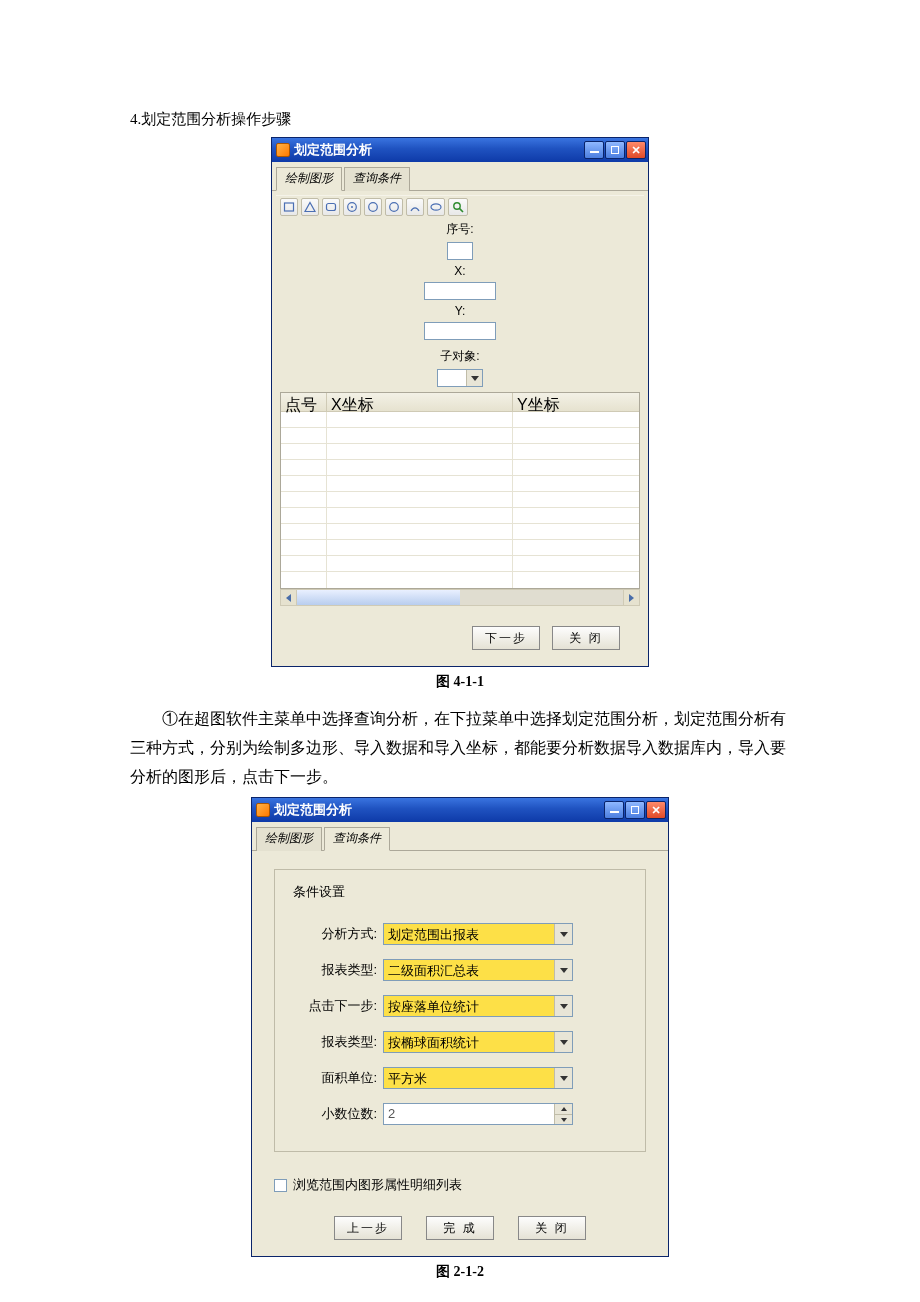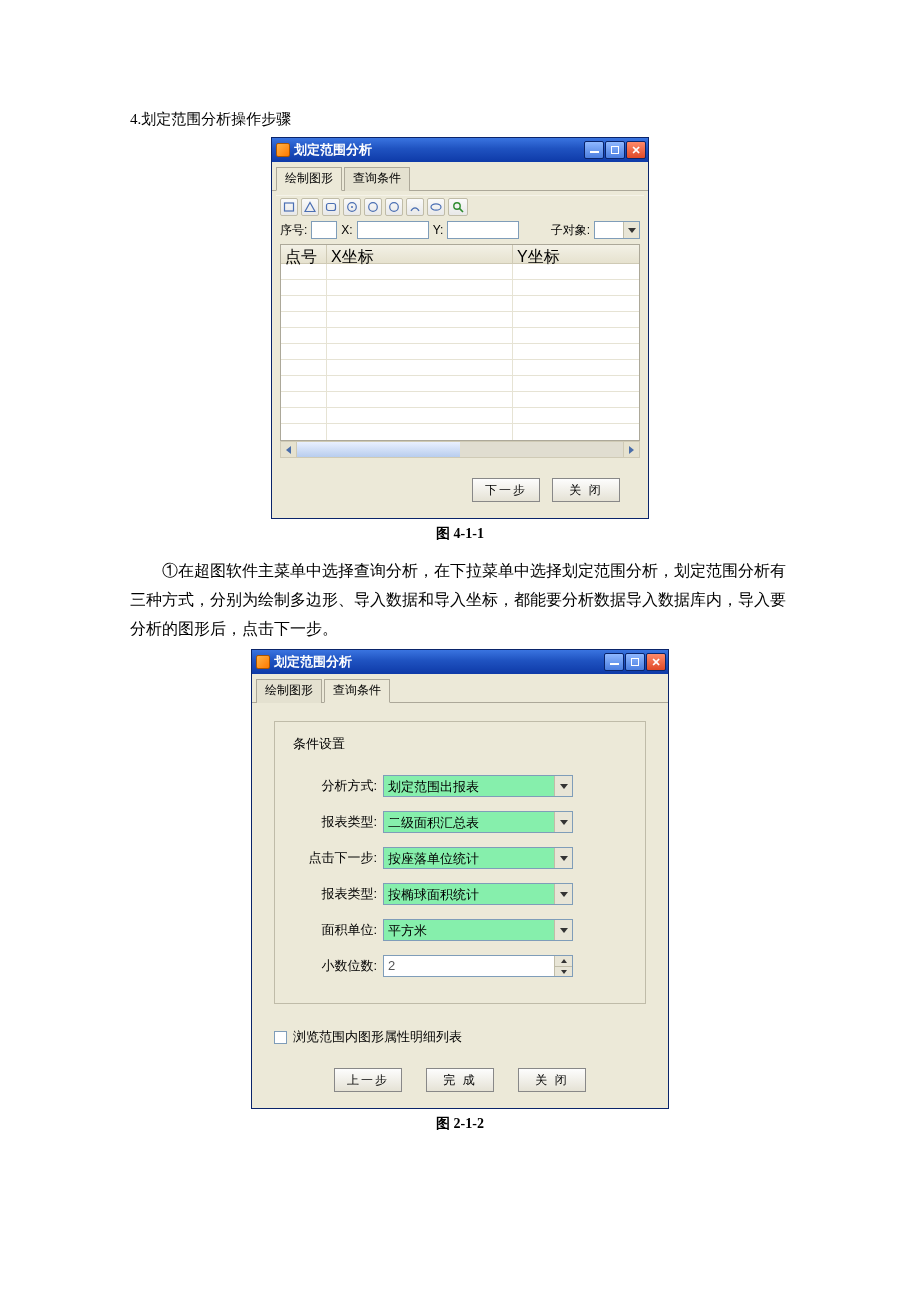--- a/index.html
+++ b/index.html
@@ -69,20 +69,21 @@
     color: #fff;
   }
   .sysbtn .sq { width:8px; height:8px; border:1px solid #fff; }
   .sysbtn .bar { width:9px; height:0; border-bottom:2px solid #fff; margin-top:4px;}
   
   .tabs {
     display: flex;
     padding: 4px 4px 0 4px;
     gap: 0;
     border-bottom: 1px solid #aca899;
+    font-style: italic;
   }
   .tab {
     padding: 2px 8px 3px;
     border: 1px solid #aca899;
     border-bottom: none;
     background: #ece9d8;
     position: relative;
     top: 1px;
     margin-right: 2px;
     font-size: 12px;
@@ -115,20 +116,21 @@
     display: flex; align-items:center; justify-content:center;
   }
   .svgicon { width:12px; height:12px; }
   .tool.zoom { width:20px; }
   .row {
     display: flex;
     align-items: center;
     padding: 3px 4px;
     gap: 4px;
     font-size: 12px;
+    flex-direction: column;
   }
   .txtfield {
     border: 1px solid #7f9db9;
     background: #fff;
     height: 18px;
   }
   .combo { display:inline-flex; border:1px solid #7f9db9; background:#fff; height:18px; }
   .combo .cval { min-width: 28px; height: 16px; }
   .combo .cbtn {
     width: 16px; background:#e8e5d6; border-left:1px solid #c0bca8;
@@ -198,21 +200,21 @@
     background: #ece9d8;
     display: inline-block;
     padding: 0 4px;
     font-size: 13px;
   }
   .formrow {
     display:flex; align-items:center; margin: 14px 0;
   }
   .flabel { width: 88px; text-align:right; margin-right:6px; font-size:13px; }
   .select {
-    display:inline-flex; border:1px solid #7f9db9; background:#86efac; height:22px; width: 190px;
+    display:inline-flex; border:1px solid #7f9db9; background:#fde047; height:22px; width: 190px;
   }
   .select .sval { flex:1; padding:2px 4px; font-size:13px; }
   .select .sbtn {
     width:18px; background:#e8e5d6; border-left:1px solid #c0bca8;
     display:flex; align-items:center; justify-content:center;
   }
   .spinner { display:inline-flex; border:1px solid #7f9db9; background:#fff; height:22px; width:190px; }
   .spinner .spval { flex:1; padding:2px 4px; font-size:13px; color:#555;}
   .spinner .spbtns { width:18px; display:flex; flex-direction:column; border-left:1px solid #c0bca8;}
   .spinner .sp { flex:1; display:flex; align-items:center; justify-content:center; background:#e8e5d6;}

